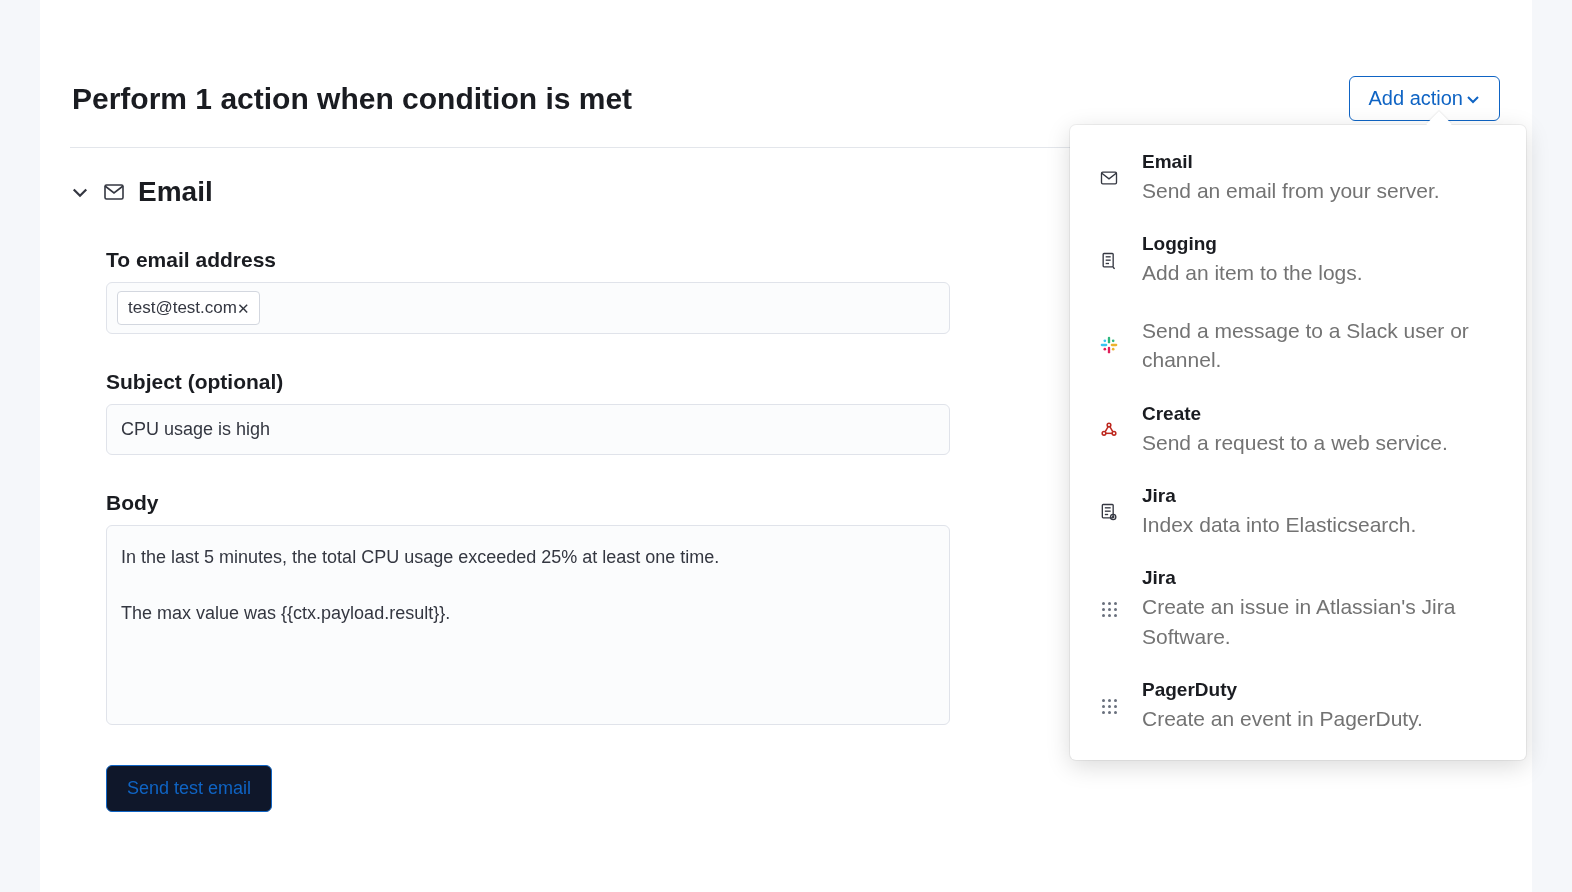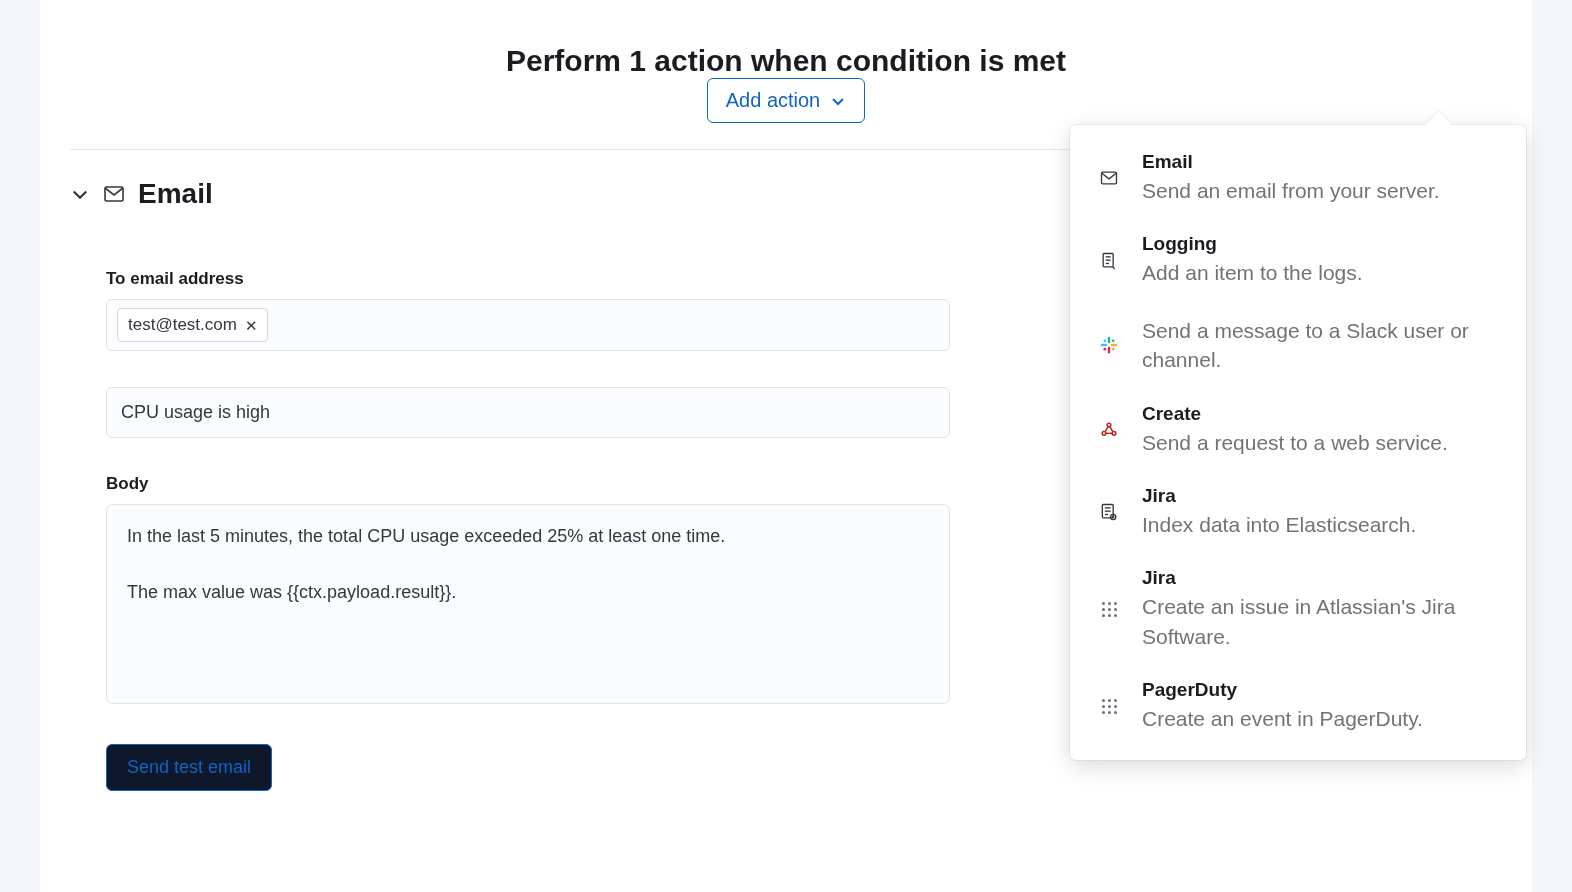--- a/index.html
+++ b/index.html
@@ -15,39 +15,38 @@
   .page-wrap {
     background: #fff;
     margin: 0 40px;
     height: 100%;
     position: relative;
   }
   .header-row {
     display: flex;
     align-items: center;
     justify-content: space-between;
-    padding: 44px 32px 26px 32px;
-    flex-direction: column;
+    padding: 76px 32px 26px 32px;
   }
   .page-title {
     font-size: 30px;
     font-weight: 700;
     color: #1a1c21;
   }
   .add-action-btn {
     border: 1px solid #0f64c4;
     background: #fff;
     color: #0f64c4;
     font-size: 20px;
     font-weight: 400;
     padding: 10px 18px;
     border-radius: 6px;
     display: inline-flex;
     align-items: center;
-    gap: 10px;
+    gap: 2px;
     cursor: pointer;
   }
   .add-action-btn svg { width: 16px; height: 16px; }
   .divider {
     height: 1px;
     background: #e3e6eb;
     margin: 0 30px 0 30px;
   }
   .section-header {
     display: flex;
@@ -59,40 +58,38 @@
   .section-title {
     font-size: 28px;
     font-weight: 700;
   }
   .form-body {
     padding: 30px 30px 0 66px;
     max-width: 940px;
   }
   .field-group { margin-bottom: 36px; }
   .field-label {
-    font-size: 17px;
+    font-size: 21px;
     font-weight: 700;
     color: #1a1c21;
     margin-bottom: 10px;
     display: block;
-    margin-top: 19px;
   }
   .chip-input {
     background: #fbfcfd;
     border: 1px solid #e0e3ea;
     border-radius: 6px;
     padding: 8px 10px;
     min-height: 52px;
     display: flex;
     align-items: center;
   }
   .chip {
     display: inline-flex;
     align-items: center;
-    gap: 8px;
     background: #fff;
     border: 1px solid #d3d7df;
     border-radius: 4px;
     padding: 6px 10px;
     font-size: 17px;
     color: #343741;
   }
   .chip-remove {
     font-size: 15px;
     color: #343741;
@@ -107,21 +104,21 @@
     padding: 14px 14px;
     font-size: 18px;
     color: #343741;
     font-family: inherit;
   }
   .body-area {
     width: 100%;
     background: #fbfcfd;
     border: 1px solid #e0e3ea;
     border-radius: 6px;
-    padding: 18px 20px;
+    padding: 18px 14px;
     font-size: 18px;
     color: #343741;
     font-family: inherit;
     line-height: 1.55;
     min-height: 200px;
     resize: none;
     white-space: pre-wrap;
   }
   .send-test-btn {
     border: 1px solid #0f64c4;
@@ -227,20 +224,21 @@
       <label class="field-label">To email address</label>
       <div class="chip-input">
         <span class="chip">
           <span>test@test.com</span>
           <span class="chip-remove">✕</span>
         </span>
       </div>
     </div>
 
     <div class="field-group">
+      <label class="field-label">Subject (optional)</label>
       <input class="text-input" type="text" value="CPU usage is high" style="">
     </div>
 
     <div class="field-group">
       <label class="field-label">Body</label>
       <textarea class="body-area" style="">In the last 5 minutes, the total CPU usage exceeded 25% at least one time.
 
 The max value was {{ctx.payload.result}}.</textarea>
     </div>
 

